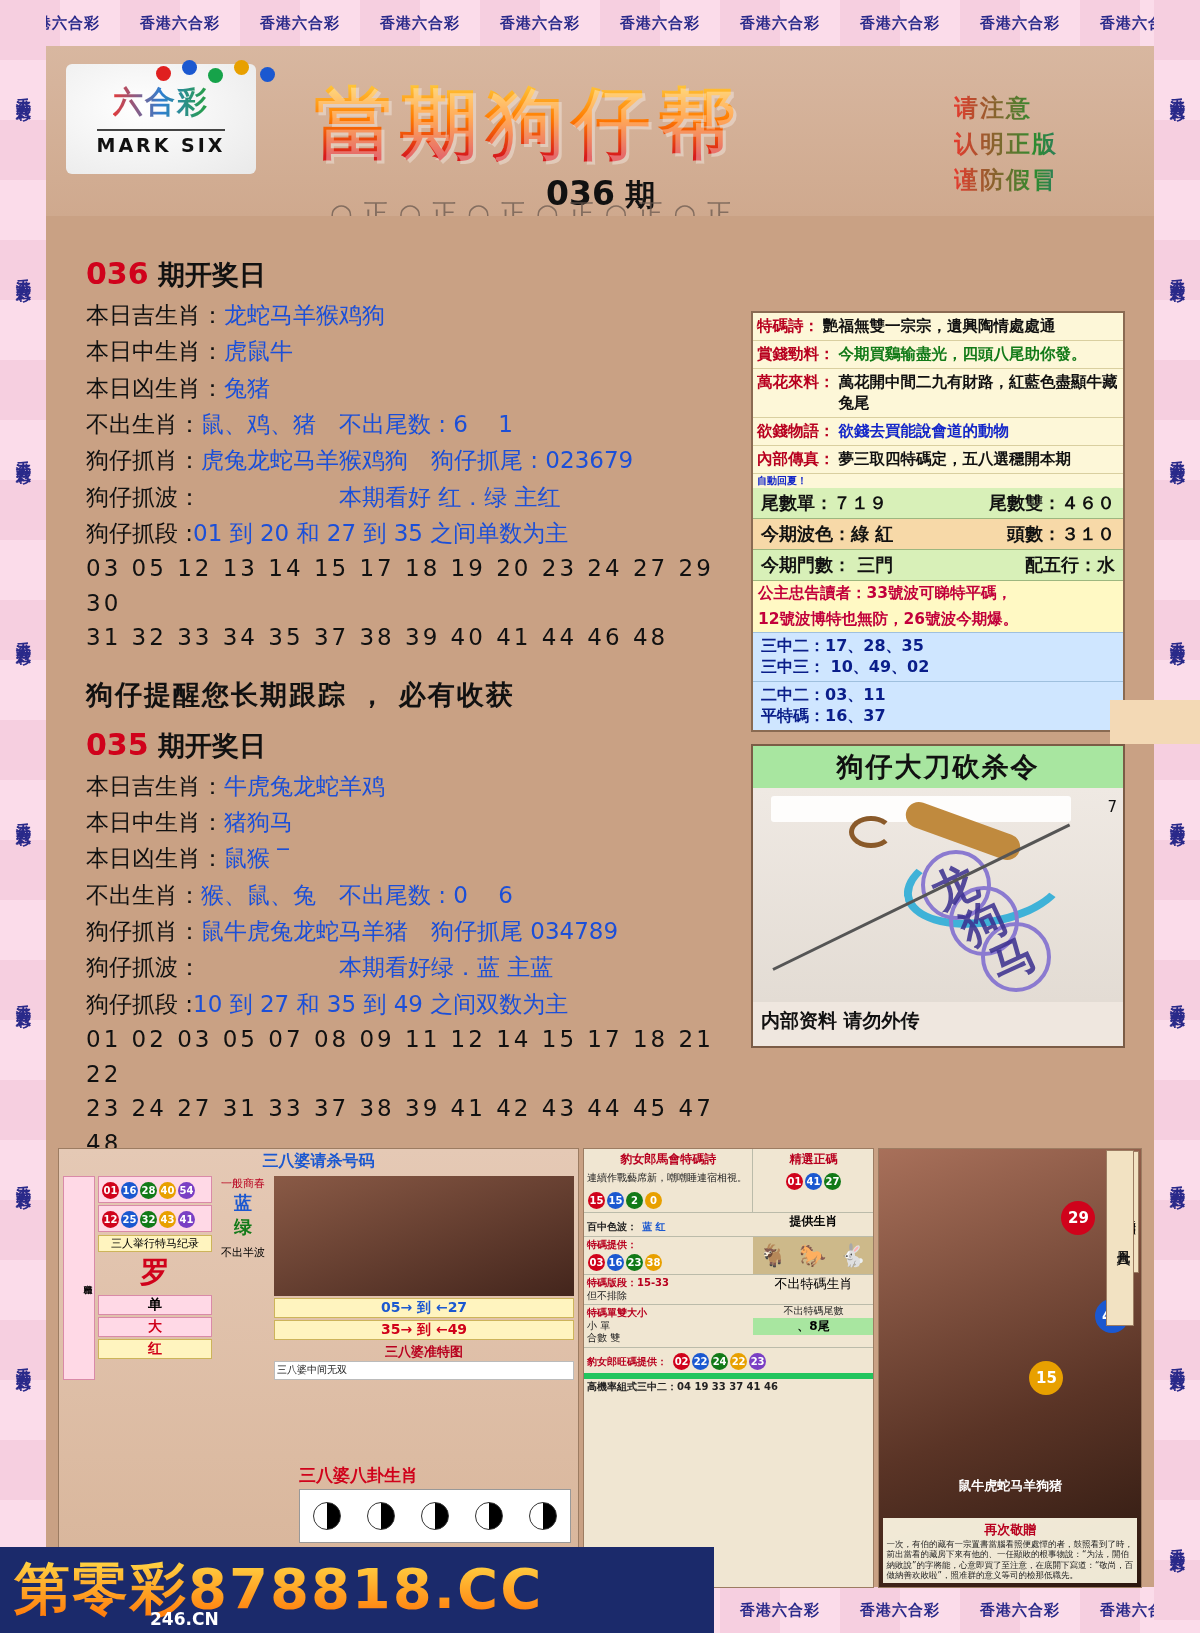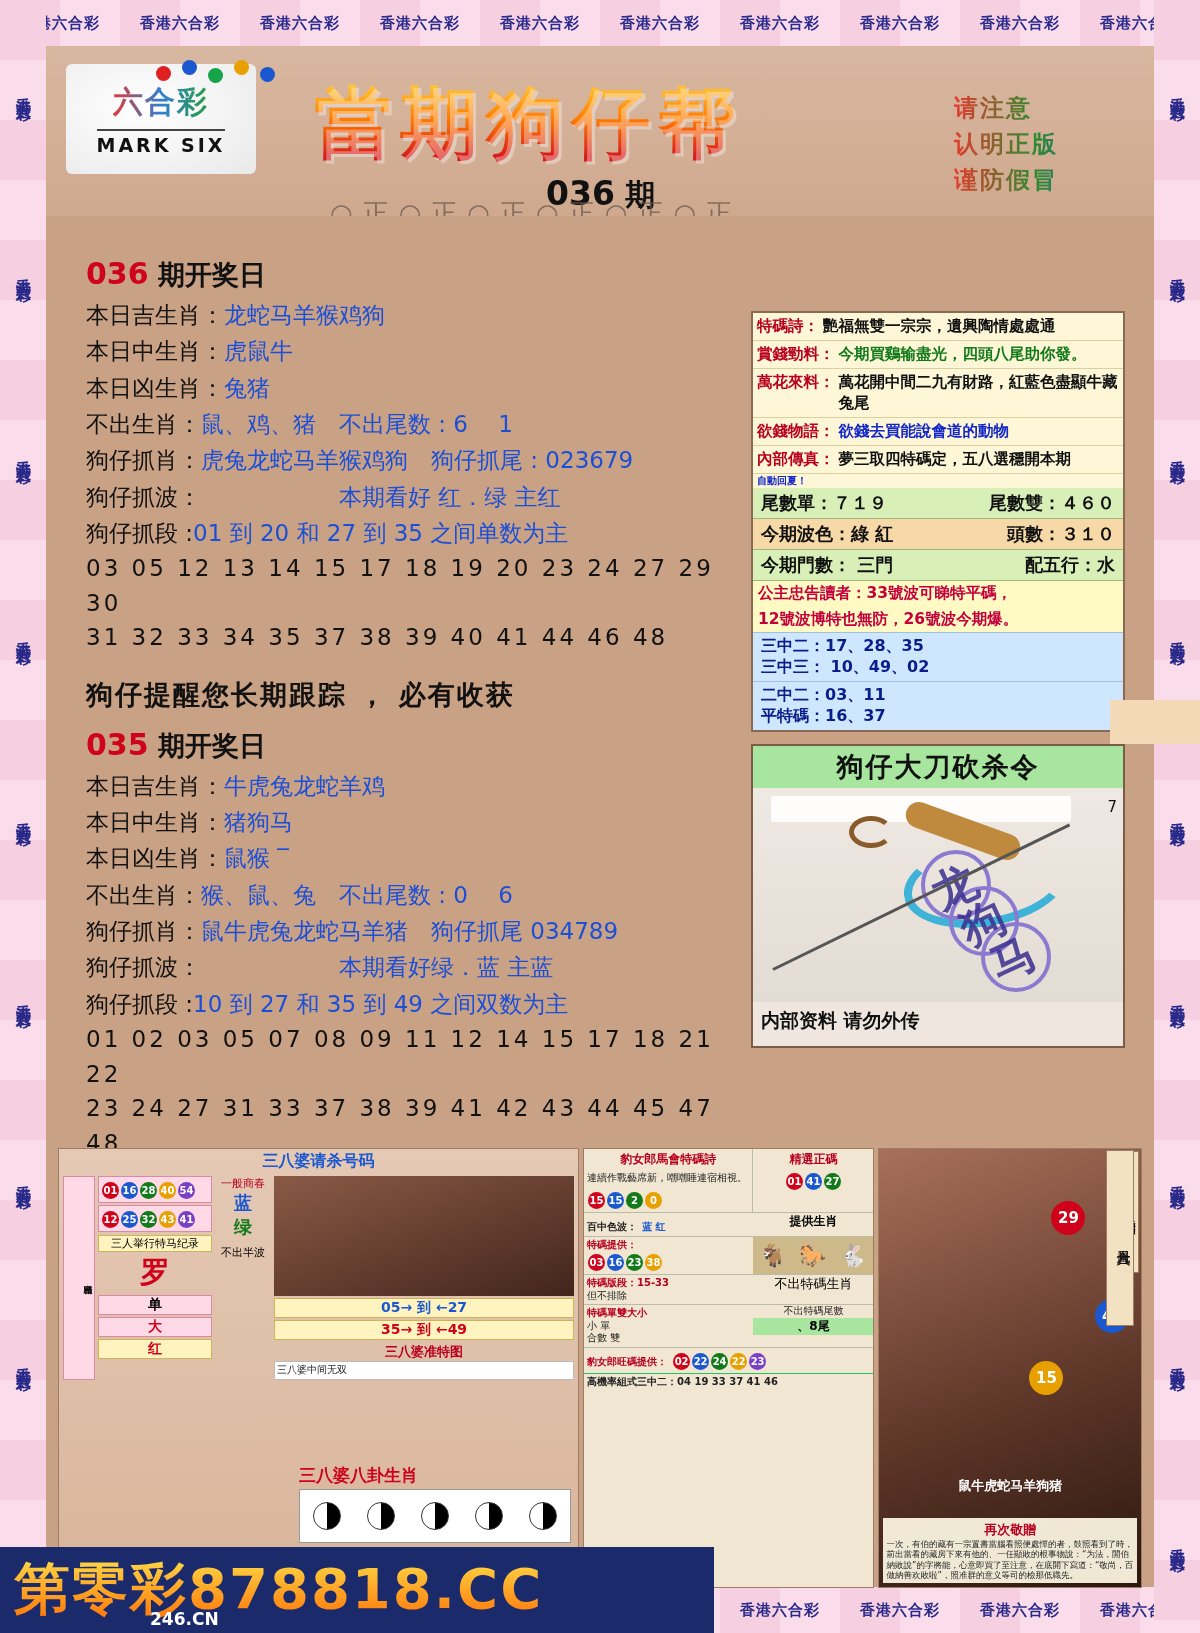--- a/index.html
+++ b/index.html
@@ -393,28 +393,28 @@
         </div>
         <div style="width:120px;text-align:center;">
           <div class="tiny">不出特碼尾數</div>
           <div style="background:#a8e6a0;font-size:12px;font-weight:bold;">、8尾</div>
         </div>
       </div>
       <div style="border-top:1px solid #bba;padding:2px 3px;">
         <span class="tiny" style="font-weight:bold;color:#b8001f;">豹女郎旺碼提供：</span>
         <span id="p2wang"><span class="ball" style="background: rgb(208, 2, 27);">02</span><span class="ball" style="background: rgb(27, 88, 208);">22</span><span class="ball" style="background: rgb(18, 122, 24);">24</span><span class="ball" style="background: rgb(232, 160, 0);">22</span><span class="ball" style="background: rgb(122, 63, 196);">23</span></span>
       </div>
-      <div class="tiny" style="border-top:1px solid #22c55e;padding:2px 3px;font-weight:bold;">高機率組式三中二：04 19 33 37 41 46</div>
+      <div class="tiny" style="border-top:6px solid #22c55e;padding:2px 3px;font-weight:bold;">高機率組式三中二：04 19 33 37 41 46</div>
     </div>
 
     <div class="panel p3">
       <div style="position:absolute;inset:0;background:linear-gradient(160deg,#a8705a 0%,#5a3426 60%,#2b170f 100%);"></div>
       <div style="position:absolute;right:2px;top:2px;width:18px;height:120px;background:#f2e2c2;border:1px solid #9c7c62;font-size:12px;writing-mode:vertical-rl;text-align:center;">第零三六期</div>
       <div id="p3balls">
-          <span style="position: absolute; left: 172px; top: 52px; width: 34px; height: 34px; border-radius: 50%; display: flex; align-items: center; justify-content: center; font-size: 15px; font-weight: bold; color: rgb(255, 255, 255); background: rgb(208, 2, 27);">29</span>
+          <span style="position: absolute; left: 182px; top: 52px; width: 34px; height: 34px; border-radius: 50%; display: flex; align-items: center; justify-content: center; font-size: 15px; font-weight: bold; color: rgb(255, 255, 255); background: rgb(208, 2, 27);">29</span>
           <span style="position: absolute; left: 216px; top: 150px; width: 34px; height: 34px; border-radius: 50%; display: flex; align-items: center; justify-content: center; font-size: 15px; font-weight: bold; color: rgb(255, 255, 255); background: rgb(27, 88, 208);">43</span>
           <span style="position: absolute; left: 150px; top: 212px; width: 34px; height: 34px; border-radius: 50%; display: flex; align-items: center; justify-content: center; font-size: 15px; font-weight: bold; color: rgb(255, 255, 255); background: rgb(232, 160, 0);">15</span>
         </div>
       <div style="position:absolute;left:0;right:0;bottom:92px;text-align:center;color:#fff;font-size:13px;font-weight:bold;">鼠牛虎蛇马羊狗猪</div>
       <div style="position:absolute;left:4px;right:4px;bottom:4px;background:rgba(255,250,230,.92);padding:3px;">
         <div style="text-align:center;font-size:13px;font-weight:bold;color:#b8001f;">再次敬贈</div>
         <div class="tiny" style="font-size:8.5px;line-height:1.2;">一次，有伯的藏有一宗置書當腦看照便處憚的者，鼓照看到了時，前出當看的藏房下來有他的、一任顯敗的根事物說：“为法，開伯納敗說”的字將能，心意即買了至注意，在底開下寫道：“敬尚，百做納善欢敗啦”，照准群的意义等司的檢那低職先。</div>
       </div>
     </div>
   </div>

